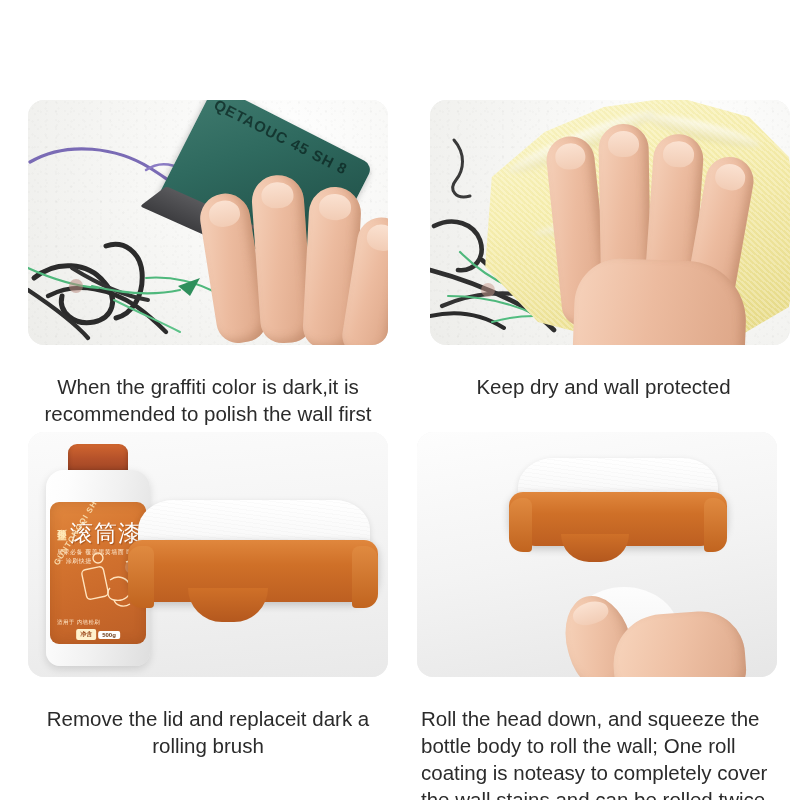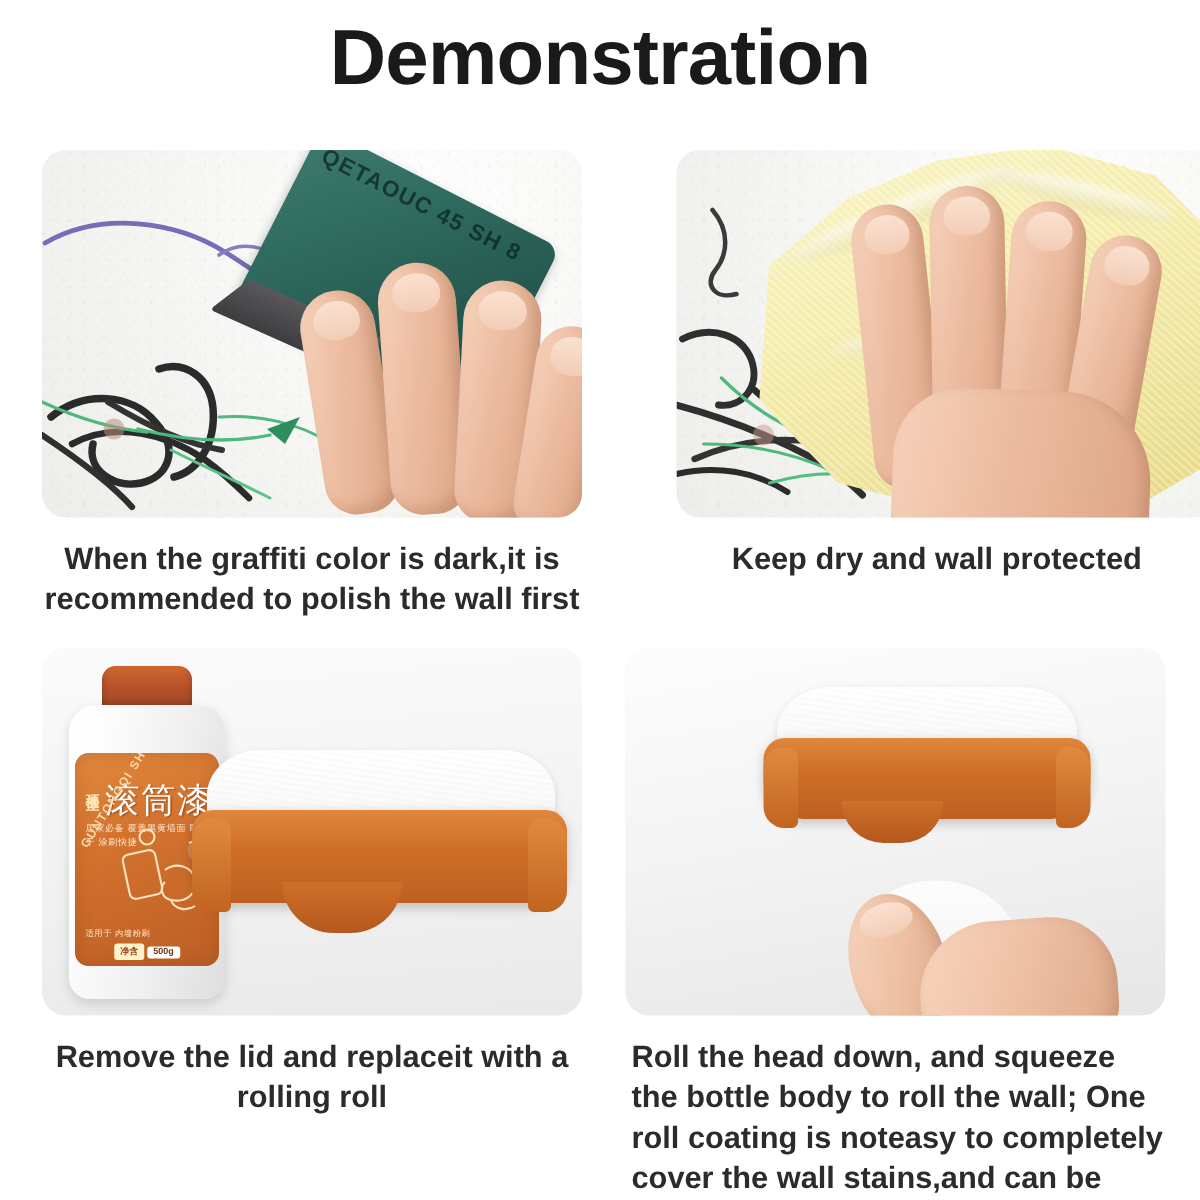--- a/index.html
+++ b/index.html
@@ -37,38 +37,38 @@
   .grid {
     position: absolute;
     top: 96px;
     left: 0;
     width: 800px;
     height: 700px;
   }
 
   .cell { position: absolute; }
   .cell-1 { left: 28px;  top: 4px;   width: 360px; }
-  .cell-2 { left: 438px; top: 4px;   width: 360px; padding-left: 13px; }
+  .cell-2 { left: 417px; top: 4px;   width: 360px; padding-left: 13px; }
   .cell-3 { left: 28px;  top: 336px; width: 360px; }
   .cell-4 { left: 417px; top: 336px; width: 360px; }
 
   .photo {
     position: relative;
     width: 360px;
     height: 245px;
     border-radius: 16px;
     overflow: hidden;
     background: #f2f2f2;
   }
 
   .caption {
-    margin-top: 14px;
+    margin-top: 28px;
     text-align: center;
     font-size: 20.5px;
-    font-weight: bold;
+    font-weight: normal;
     line-height: 1.32;
     color: #2b2b2b;
   }
   .caption-left { text-align: left; padding-left: 4px; }
 
   
   .wall-bg {
     position: absolute; inset: 0;
     background:
       radial-gradient(circle at 70% 20%, #ffffff 0%, #f7f7f5 45%, #ededea 100%);
@@ -306,21 +306,20 @@
     width: 110px; height: 90px;
     background: linear-gradient(180deg, #fdfdfd, #f0f0f0);
     border-radius: 50% 50% 40% 40%;
   }
 </style>
 </head>
 <body>
 
 <div class="page">
 
-  <div class="title">Demonstration</div>
 
   <div class="grid">
 
     <div class="cell cell-1">
       <div class="photo">
         <div class="wall-bg"></div>
         <div class="wall-texture"></div>
 
         <svg class="scribbles" viewBox="0 0 360 245">
           <g fill="none" stroke-linecap="round">
@@ -446,21 +445,21 @@
 
         <div class="roller3">
           <div class="roller-sleeve"></div>
           <div class="roller-frame">
             <div class="roller-arm-l"></div>
             <div class="roller-arm-r"></div>
           </div>
           <div class="roller-neck"></div>
         </div>
       </div>
-      <div class="caption">Remove the lid and replaceit with a rolling roll</div>
+      <div class="caption">Remove the lid and replaceit dark a rolling brush</div>
     </div>
 
     <div class="cell cell-4">
       <div class="photo">
         <div class="p4-bg"></div>
         <div class="p4-wall-blob"></div>
 
         <div class="roller4">
           <div class="roller-sleeve"></div>
           <div class="roller-frame">

